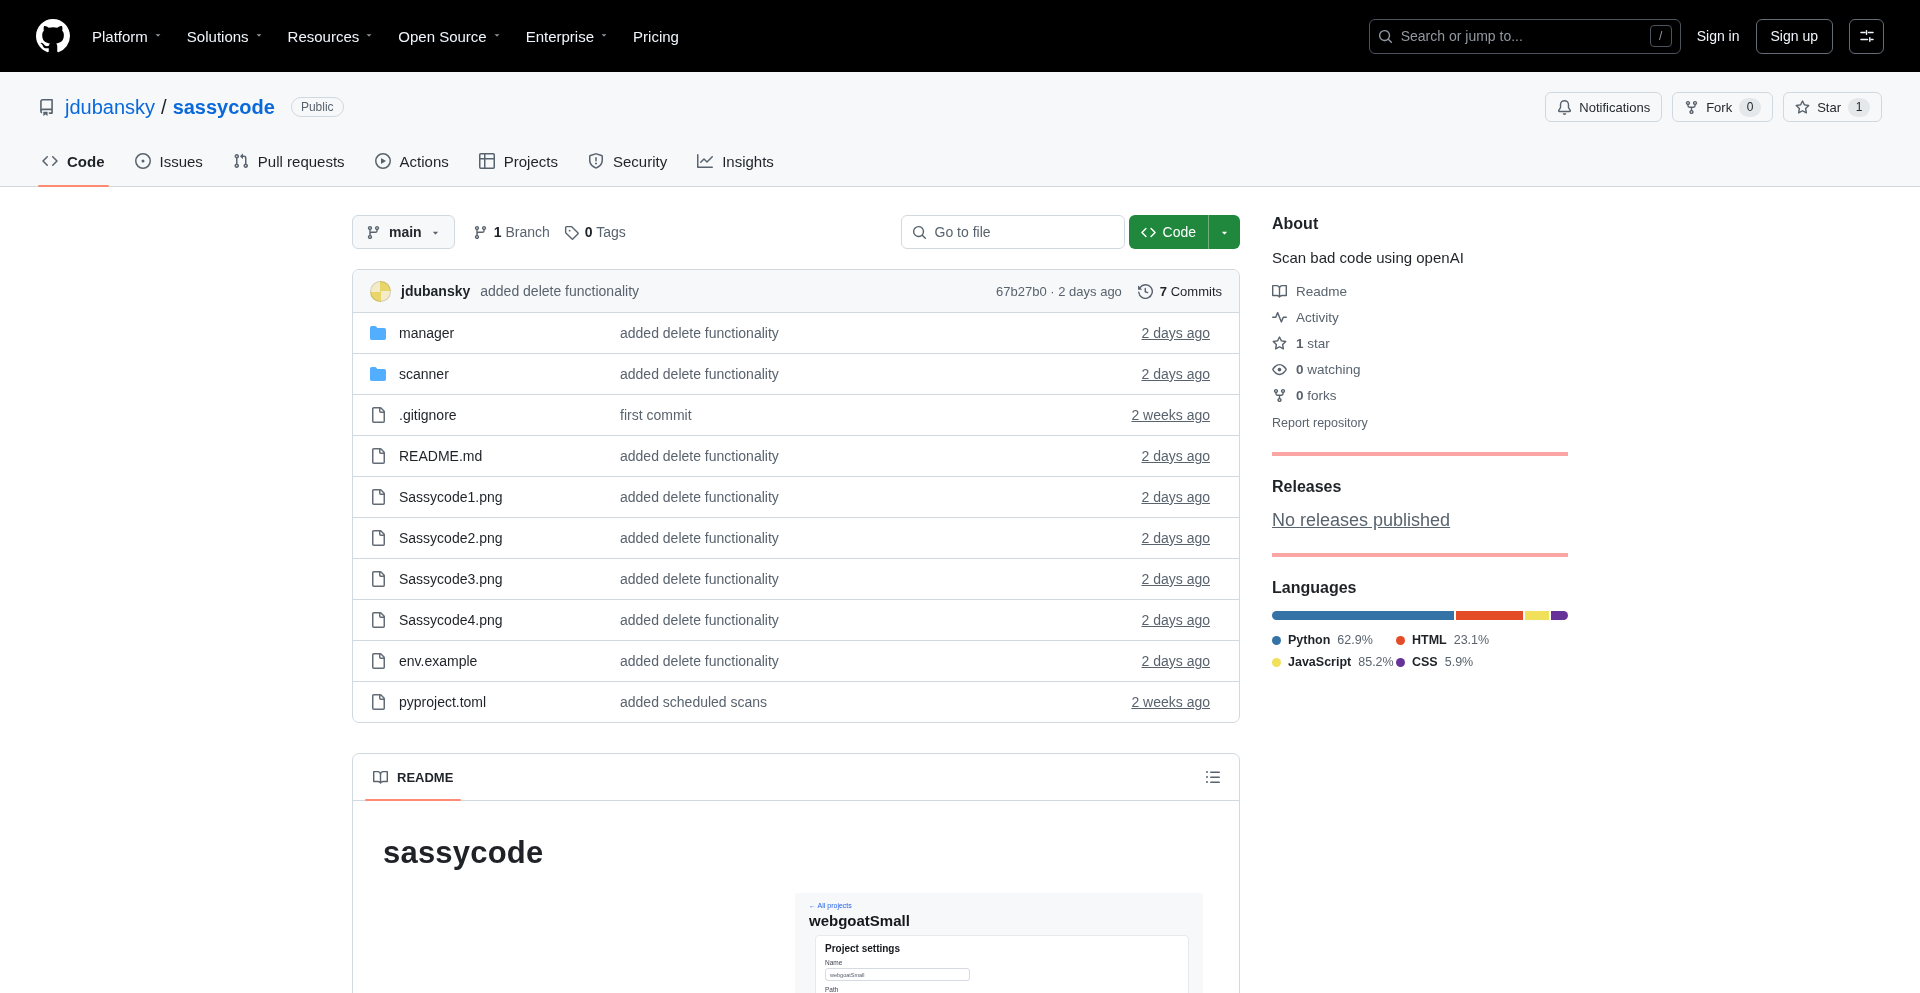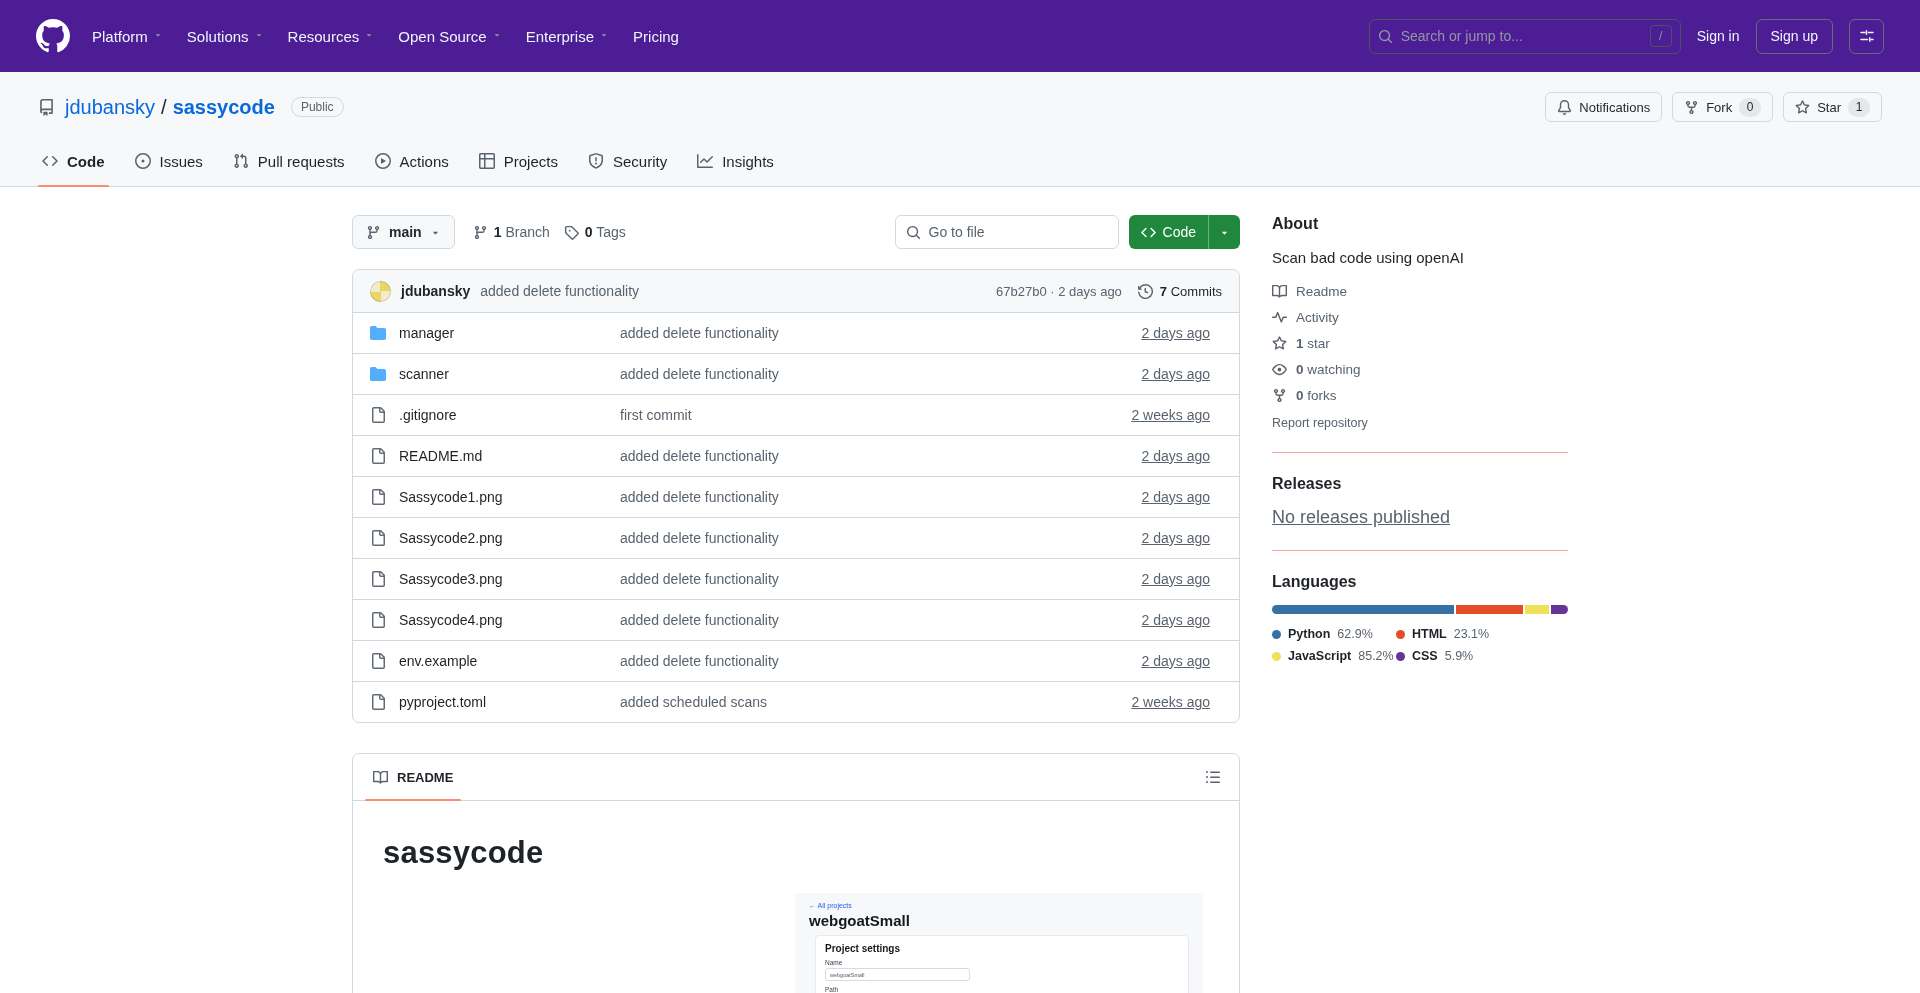--- a/index.html
+++ b/index.html
@@ -6,21 +6,21 @@
   html, body { width: 1920px; height: 993px; overflow: hidden; }
   body {
     font-family: "Liberation Sans", "DejaVu Sans", sans-serif;
     font-size: 14px; color: #1f2328; background: #ffffff;
   }
   a { text-decoration: none; color: inherit; }
   svg { display: block; flex: none; }
 
   
   .gh-header {
-    height: 72px; background: #4c1d95; display: flex; align-items: center;
+    height: 72px; background: #000000; display: flex; align-items: center;
     padding: 0 36px; gap: 22px; color: #f0f6fc;
   }
   .gh-logo { color: #fff; }
   .gh-nav { display: flex; align-items: center; gap: 24px; }
   .gh-nav-item { display: flex; align-items: center; gap: 5px; color: #f0f6fc; font-size: 15px; cursor: pointer; }
   .gh-nav-item .chev { color: #9198a1; }
   .gh-header-right { margin-left: auto; display: flex; align-items: center; gap: 16px; }
   .gh-search {
     width: 312px; height: 35px; border: 1px solid #4b535d; border-radius: 6px;
     display: flex; align-items: center; padding: 0 8px; gap: 8px; color: #9198a1; margin-left: 9px;
@@ -82,21 +82,21 @@
   .toolbar { display: flex; align-items: center; margin-bottom: 20px; }
   .branch-btn {
     height: 34px; background: #f6f8fa; border: 1px solid #d1d9e0; border-radius: 6px;
     display: flex; align-items: center; gap: 8px; padding: 0 13px; cursor: pointer;
     font-size: 14px; font-weight: 600; color: #25292e;
   }
   .branch-btn .icon, .branch-btn .caret { color: #59636e; }
   .ref-stats { display: flex; align-items: center; gap: 14px; margin-left: 18px; color: #59636e; font-size: 14px; }
   .ref-stat { display: flex; align-items: center; gap: 6px; cursor: pointer; }
   .ref-stat b { color: #1f2328; }
-  .toolbar-right { margin-left: auto; display: flex; gap: 10px; }
+  .toolbar-right { margin-left: auto; display: flex; gap: 4px; }
   .goto-file {
     width: 224px; height: 34px; border: 1px solid #d1d9e0; border-radius: 6px; background: #fff;
     display: flex; align-items: center; gap: 8px; padding: 0 10px; color: #59636e; font-size: 14px;
   }
   .code-btn {
     height: 34px; background: #1f883d; border: none; border-radius: 6px; color: #fff;
     display: flex; align-items: center; font-size: 14px; font-weight: 500; cursor: pointer; padding: 0;
   }
   .code-btn .main-part { display: flex; align-items: center; gap: 7px; padding: 0 12px; }
   .code-btn .caret-part { padding: 0 10px; border-left: 1px solid rgba(255,255,255,.35); height: 100%; display: flex; align-items: center; }
@@ -156,21 +156,21 @@
   .shot-card-title { font-size: 10px; font-weight: 700; color: #16181d; }
   .shot-label { font-size: 6.5px; color: #3f4450; margin-top: 5px; }
   .shot-input {
     width: 145px; height: 13px; border: 1px solid #d6dae2; border-radius: 3px; background: #fff;
     font-size: 5.5px; color: #555b66; display: flex; align-items: center; padding: 0 4px; margin-top: 2px;
   }
 
   
   .sidebar { font-size: 14px; }
   .side-section { padding-bottom: 22px; }
-  .side-section + .side-section { border-top: 1px solid #fca5a5; padding-top: 22px; }
+  .side-section + .side-section { border-top: 4px solid #fca5a5; padding-top: 22px; }
   .side-title { font-size: 16px; font-weight: 600; margin-bottom: 14px; }
   .about-desc { font-size: 15px; color: #1f2328; margin-bottom: 16px; line-height: 1.4; }
   .about-item { display: flex; align-items: center; gap: 9px; color: #59636e; font-size: 13.5px; margin-bottom: 11px; cursor: pointer; }
   .about-item .num { font-weight: 600; }
   .report-link { color: #59636e; font-size: 12.5px; cursor: pointer; }
   .side-empty { color: #59636e; font-size: 18px; text-decoration: underline; }
   .lang-bar { display: flex; gap: 2px; height: 9px; border-radius: 5px; overflow: hidden; margin-bottom: 13px; }
   .lang-seg { height: 100%; }
   .lang-legend { display: grid; grid-template-columns: 124px 1fr; row-gap: 8px; }
   .lang-item { display: flex; align-items: center; gap: 7px; font-size: 12.5px; cursor: pointer; }

